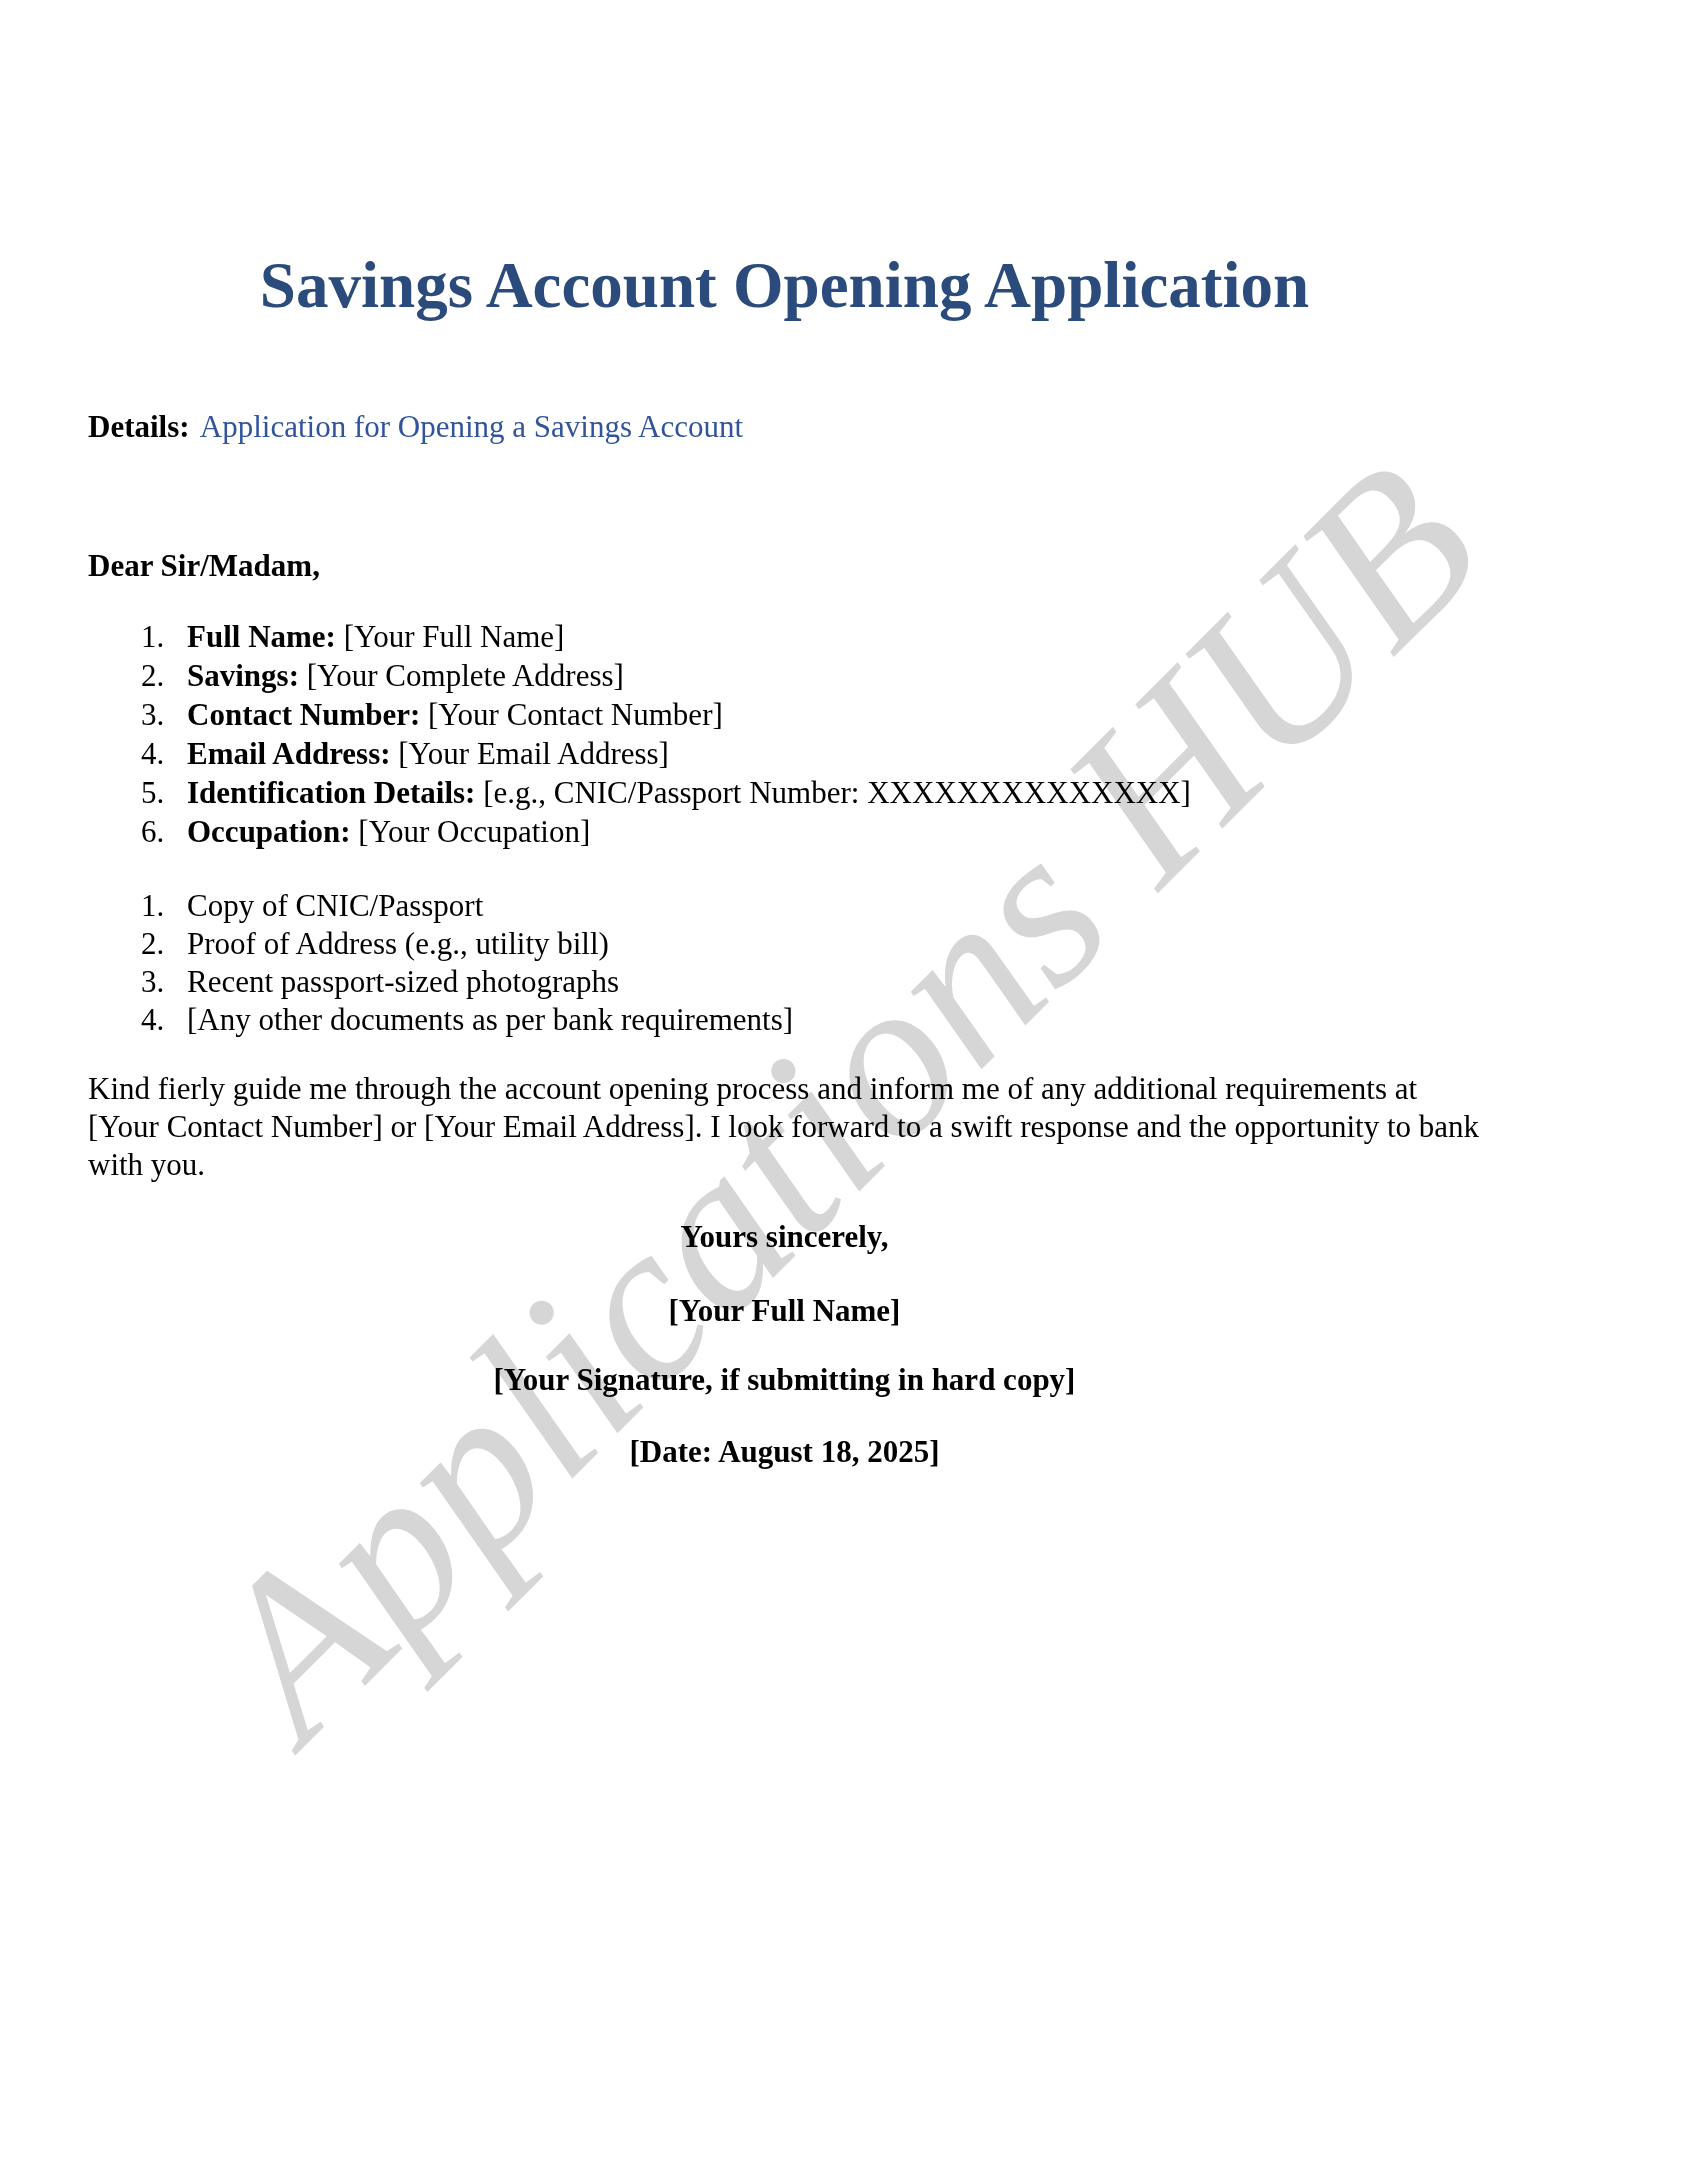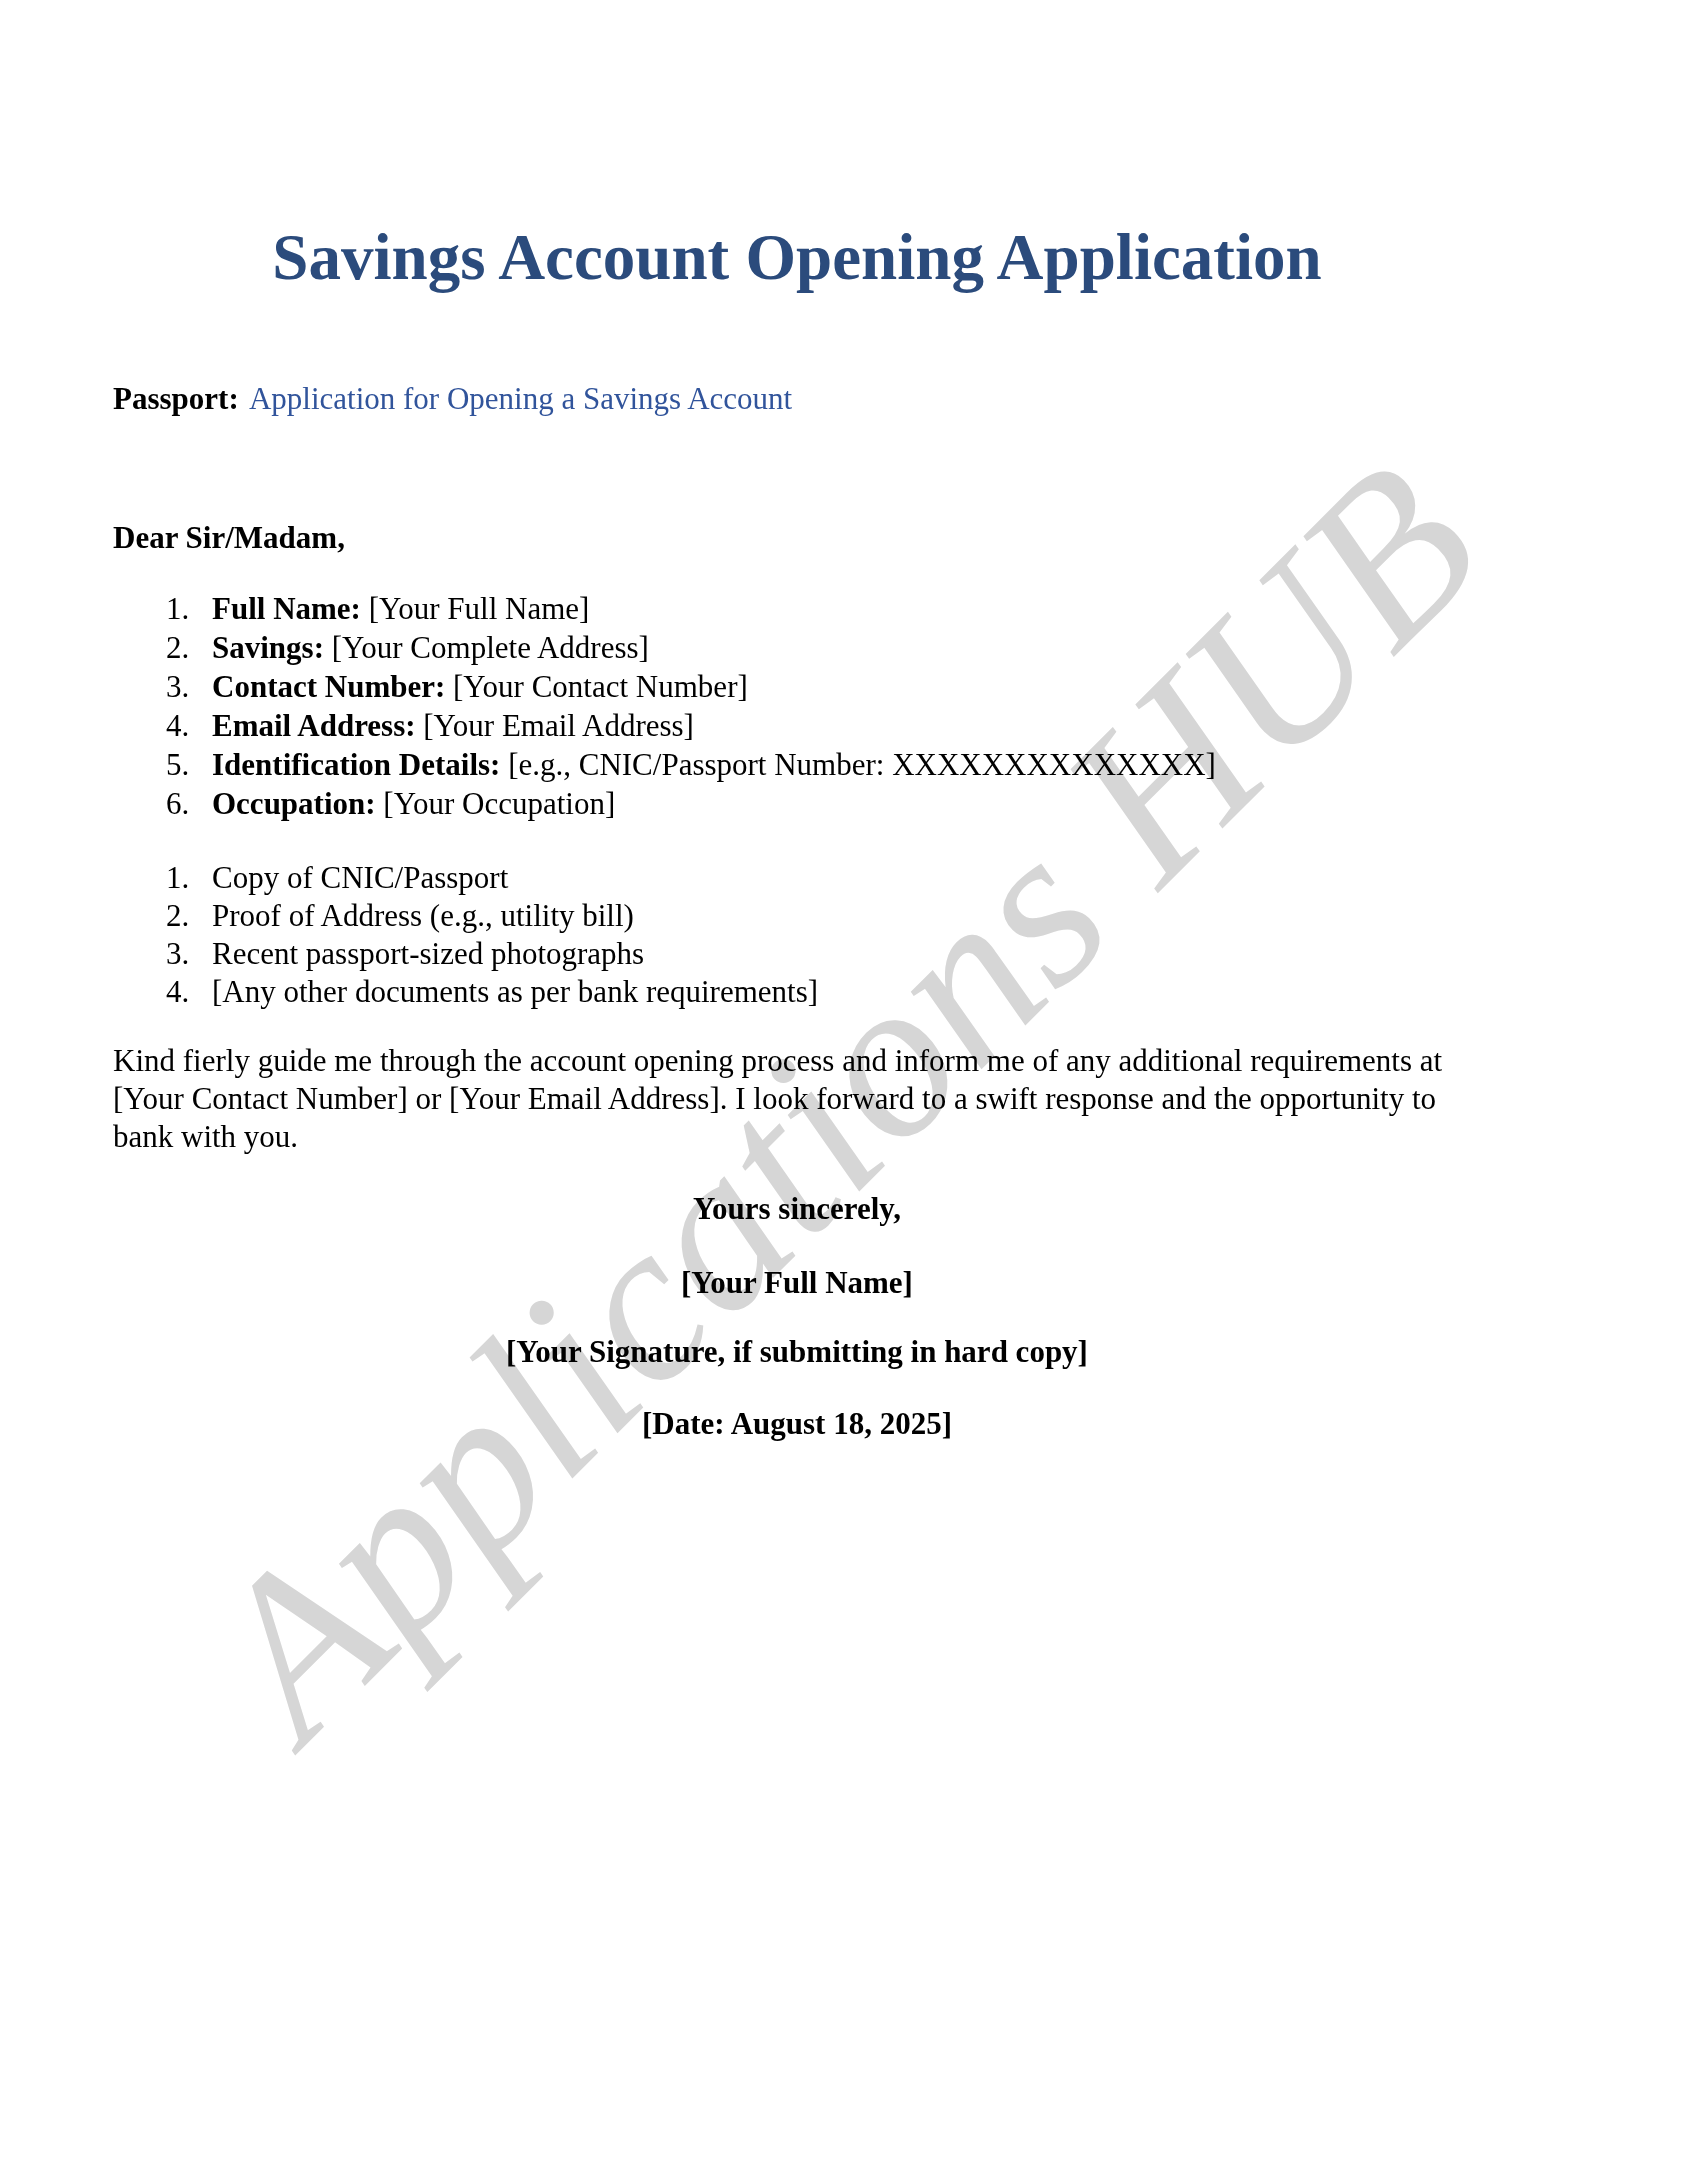--- a/index.html
+++ b/index.html
@@ -23,21 +23,22 @@
     font-style: italic;
     white-space: nowrap;
     color: var(--color-watermark, #d6d6d6);
     z-index: 0;
     user-select: none;
   }
 
   .content {
     position: relative;
     z-index: 1;
-    padding: 0 204px 0 113px;
+    padding: 0 204px 0 88px;
+    margin-top: 28px;
   }
 
   .title {
     margin: 0;
     padding-top: 220px;
     font-size: 65px;
     line-height: 1.15;
     font-weight: bold;
     text-align: center;
     color: var(--color-title, #2b4b7c);
@@ -74,21 +75,21 @@
 
 <div class="page">
 
   <div class="watermark">Applications HUB</div>
 
   <div class="content">
 
     <h1 class="title">Savings Account Opening Application</h1>
 
     <p class="subject">
-      <span class="subject-label">Passport:</span><span class="subject-text">Application for Opening a Savings Account</span>
+      <span class="subject-label">Details:</span><span class="subject-text">Application for Opening a Savings Account</span>
     </p>
 
     <p class="salutation">Dear Sir/Madam,</p>
 
 
     <div class="list list-details">
       <div class="li">
         <span class="li-num">1.</span>
         <span class="li-body"><span class="li-label">Full Name:</span><span>[Your Full Name]</span></span>
       </div>

